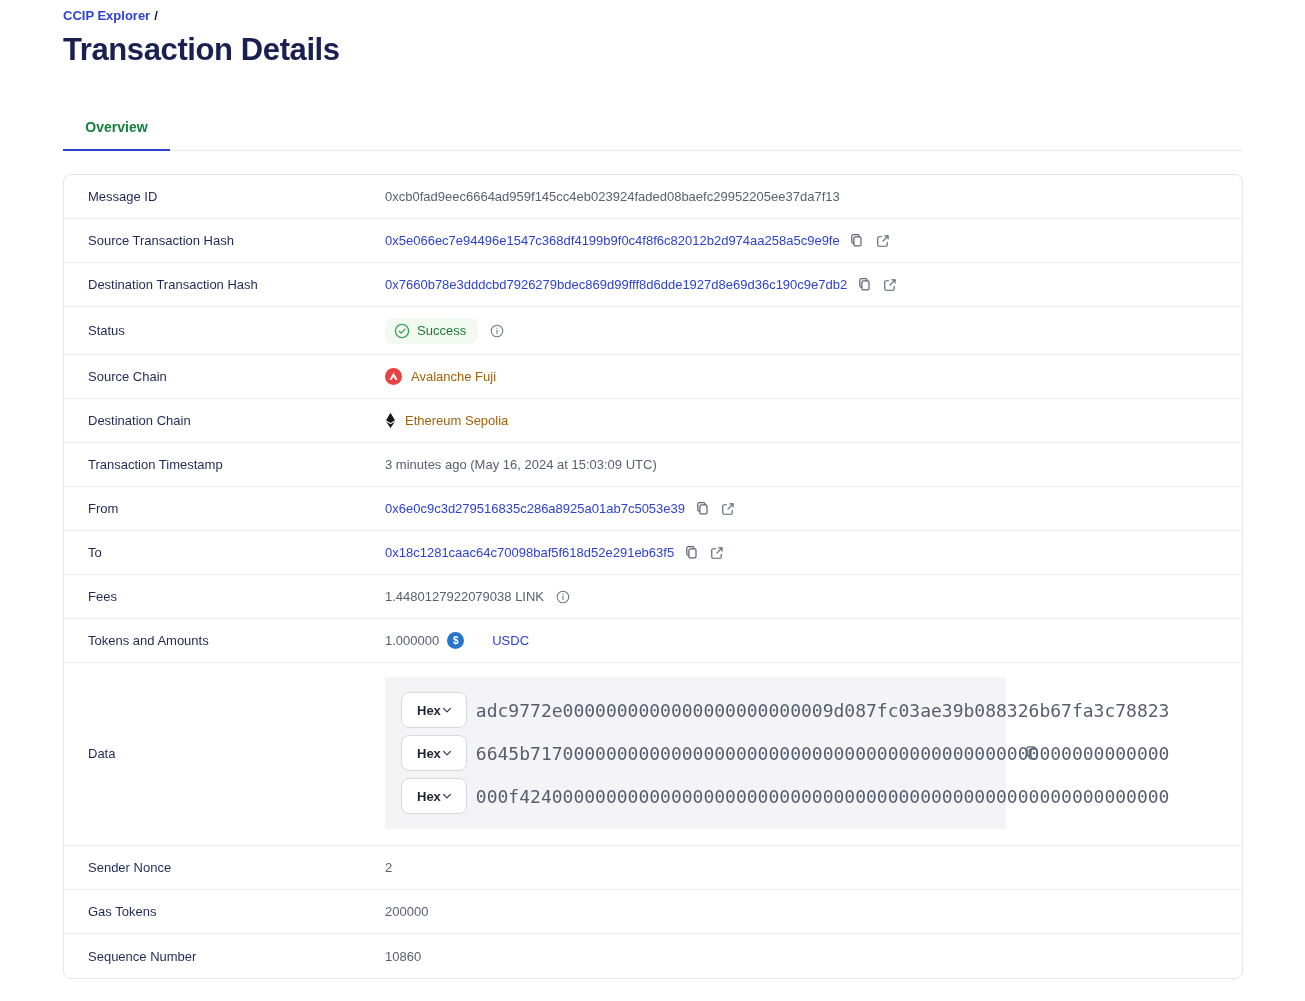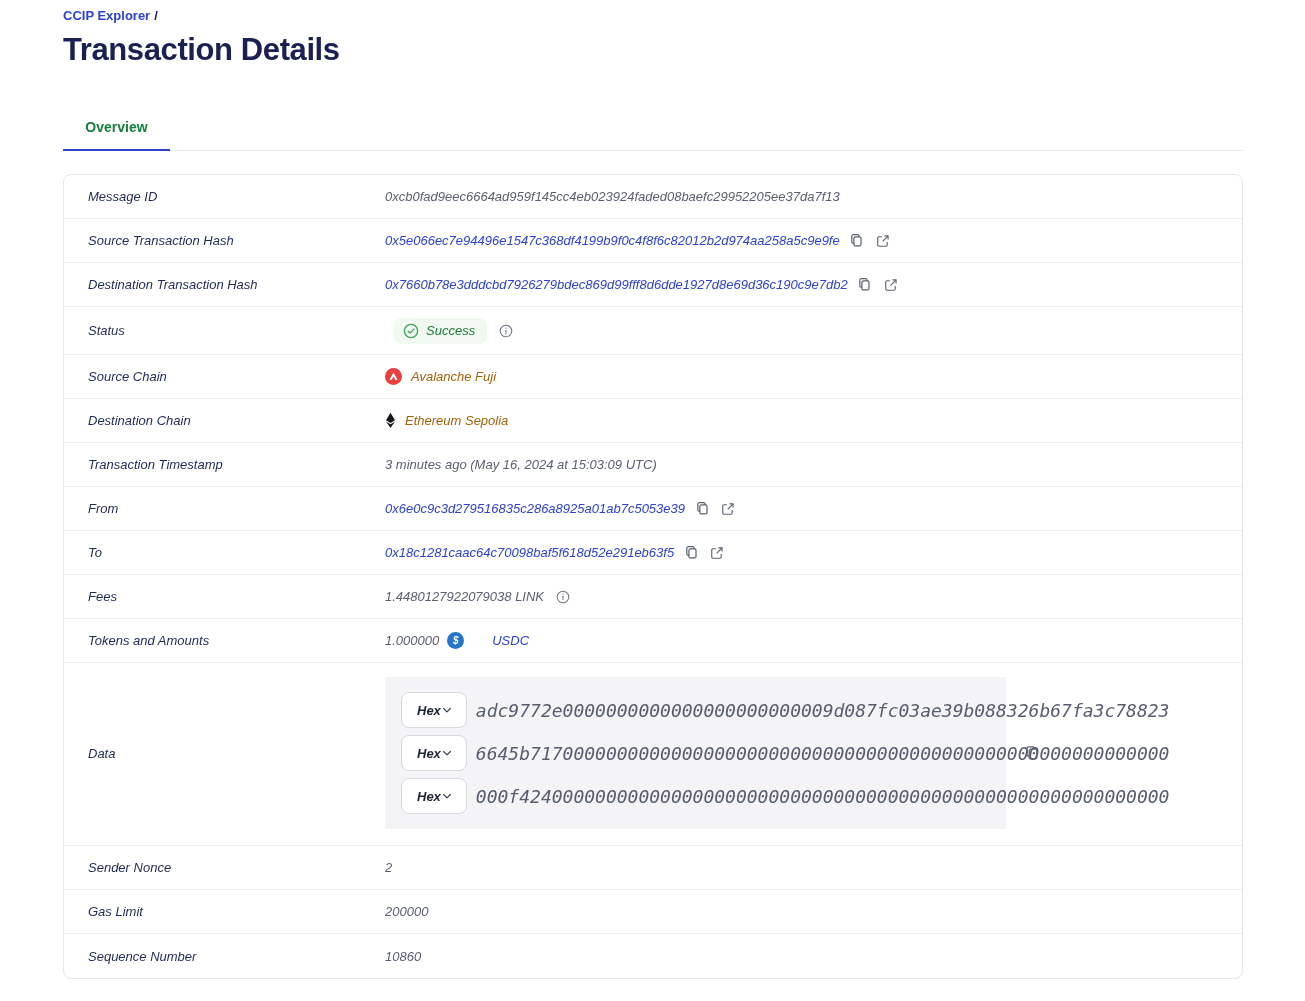--- a/index.html
+++ b/index.html
@@ -11,24 +11,24 @@
   .breadcrumb a { color:#2d41d3; text-decoration:none; cursor:pointer; }
   .breadcrumb .sep { color:#1a2152; margin-left:4px; }
   h1.page-title { font-size:31px; font-weight:700; color:#1a2152; letter-spacing:-0.4px; margin-top:9px; }
 
   
   .tabs { margin-top:44px; border-bottom:1px solid #e8e9f1; display:flex; }
   .tab { min-width:107px; text-align:center; padding:7px 10px 15px 10px; font-size:14px; font-weight:600; color:#15803d; cursor:pointer; position:relative; }
   .tab.active::after { content:""; position:absolute; left:0; right:0; bottom:-1px; height:2px; background:#2d41d3; }
 
   
-  .card { margin-top:23px; border:1px solid #e3e6ee; border-radius:8px; background:#fff;font-style:italic; }
+  .card { margin-top:23px; border:1px solid #e3e6ee; border-radius:8px; background:#fff; }
   .row { display:flex; align-items:center; min-height:44px; padding:0 24px; border-bottom:1px solid #eceef4; font-size:13px; }
   .row:last-child { border-bottom:none; }
-  .row.tall { min-height:48px;gap:9px; }
+  .row.tall { min-height:48px; }
   .row.data-row { align-items:center; padding-top:14px; padding-bottom:16px; }
   .label { width:297px; flex-shrink:0; color:#1f2a55; }
   .value { color:#5a6072; display:flex; align-items:center; gap:8px; }
   .value a.hash { color:#2d41d3; text-decoration:none; cursor:pointer; }
 
   .icon-btn { display:inline-flex; align-items:center; justify-content:center; width:18px; height:18px; cursor:pointer; color:#5b6270; }
   .icon-btn svg { display:block; }
   .info-ic { color:#707684; display:inline-flex; margin-left:4px; }
 
   
@@ -276,21 +276,21 @@
         </span>
       </div>
     </div>
 
     <div class="row">
       <div class="label">Sender Nonce</div>
       <div class="value">2</div>
     </div>
 
     <div class="row">
-      <div class="label">Gas Limit</div>
+      <div class="label">Gas Tokens</div>
       <div class="value">200000</div>
     </div>
 
     <div class="row">
       <div class="label">Sequence Number</div>
       <div class="value">10860</div>
     </div>
 
   </div>
 </div>

